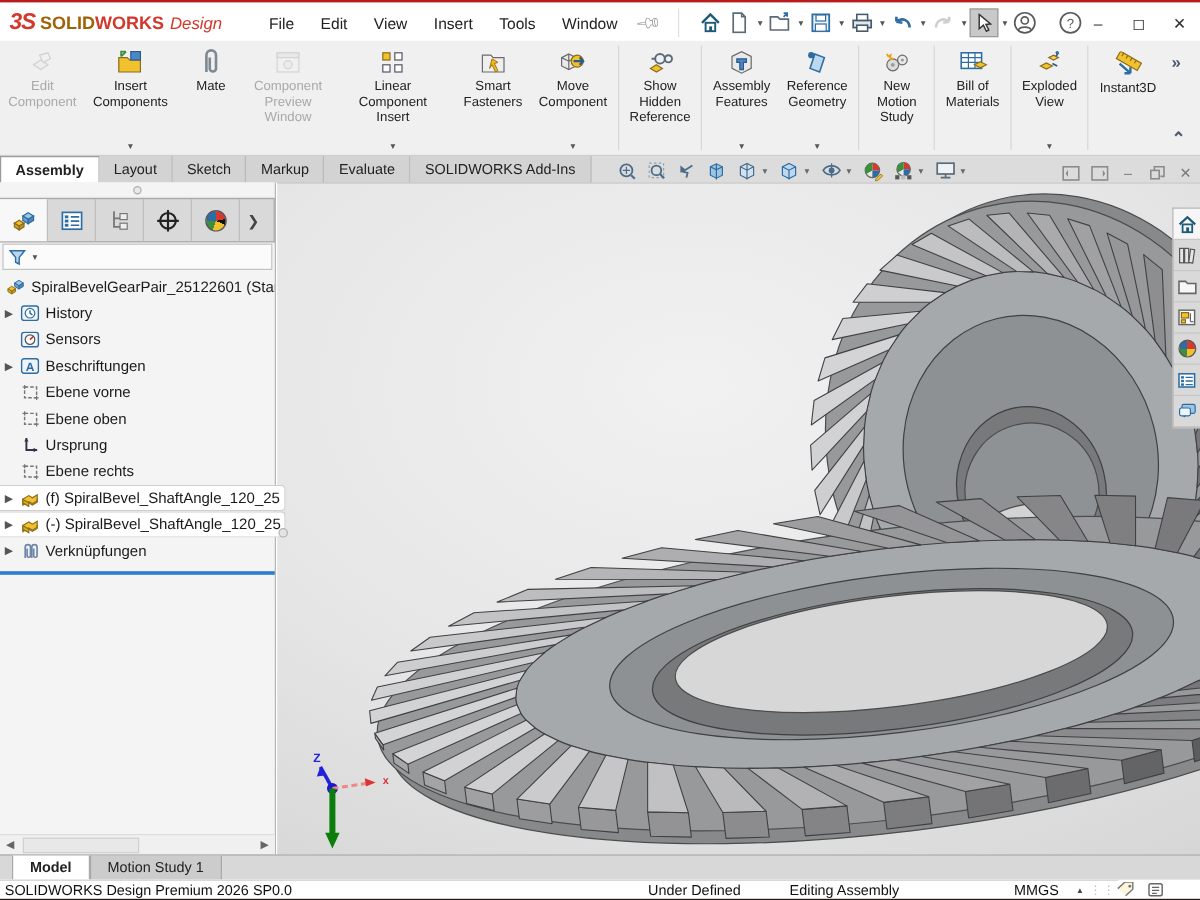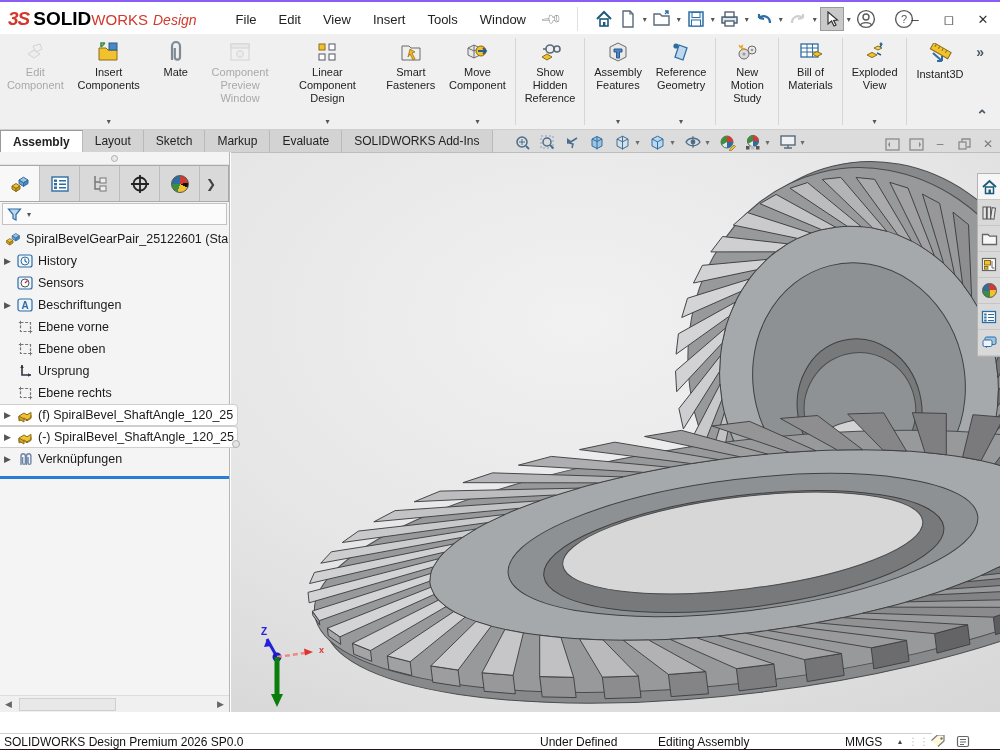--- a/index.html
+++ b/index.html
@@ -1,27 +1,27 @@
 <!DOCTYPE html>
 <html><head>
 <meta charset="utf-8">
 <style>
   * { margin:0; padding:0; box-sizing:border-box; }
   html,body { width:1000px; height:750px; overflow:hidden;
     font-family:"Liberation Sans", sans-serif; background:#fff; }
   .app { position:absolute; top:0; left:0; width:1000px; height:750px;
-    border-top:2px solid #8b5cf6; background:#fff; }
+    border-top:2px solid #b91c1c; background:#fff; }
 
   
   .titlebar { position:absolute; top:2px; left:0; width:1000px; height:30px;
     background:#ffffff; display:flex; align-items:center; }
   .logo { display:flex; align-items:baseline; margin-left:8px; white-space:nowrap; }
   .logo-mark { font-weight:bold; font-style:italic; font-size:19px; color:#d2382c; letter-spacing:-1px; }
-  .logo-solid { font-weight:bold; font-size:19px; color:#000000; margin-left:4px; }
-  .logo-works { font-weight:normal; font-size:15px; color:#d2382c; }
+  .logo-solid { font-weight:bold; font-size:15px; color:#a16207; margin-left:4px; }
+  .logo-works { font-weight:bold; font-size:15px; color:#d2382c; }
   .logo-design { font-style:italic; font-size:14px; color:#d2382c; margin-left:5px; }
   .menus { display:flex; margin-left:28px;justify-content:space-between; }
   .menu-item { font-size:13px; color:#222; padding:4px 11px; cursor:default; }
   .pin { color:#8a8a8a; font-size:14px; margin:0 6px; transform:rotate(40deg); }
   .qt { display:flex; align-items:center; margin-left:10px; border-left:1px solid #e0e0e0; padding-left:14px; }
   .qbtn { width:24px; height:24px; display:flex; align-items:center; justify-content:center; }
   .qbtn svg { display:block; }
   .qcaret { font-size:8px; color:#555; width:10px; text-align:center; }
   .qsel { background:#c9c9c9; border:1px solid #9a9a9a; }
   .winbtns { position:absolute; right:0; top:0; height:30px; display:flex; }
@@ -266,21 +266,21 @@
     <div class="rbtn">
       <div class="ricon">
           <svg width="22" height="22" viewBox="0 0 22 22">
             <rect x="3" y="3" width="6" height="6" fill="#f2c12e" stroke="#8a6d1a"></rect>
             <rect x="13" y="3" width="6" height="6" fill="#fff" stroke="#556"></rect>
             <rect x="3" y="13" width="6" height="6" fill="#fff" stroke="#556"></rect>
             <rect x="13" y="13" width="6" height="6" fill="#fff" stroke="#556"></rect>
           </svg>
         </div>
       <div class="rlabel">Linear Component
-Design</div>
+Insert</div>
       <div class="rcaret">▾</div>
     </div>
     <div class="rbtn">
       <div class="ricon">
           <svg width="22" height="22" viewBox="0 0 22 22">
             <path d="M2 19 V5 H9 L11 7 H20 V19 Z" fill="#efefef" stroke="#6a6a6a"></path>
             <path d="M10 8 l5 3 -3 1 3 6 -2 1 -3 -6 -2 3 Z" fill="#f5b51e" stroke="#9a7310" stroke-width="0.8"></path>
           </svg>
         </div>
       <div class="rlabel">Smart
@@ -855,20 +855,24 @@
             <svg width="17" height="15" viewBox="0 0 17 15">
               <rect x="4" y="2" width="11" height="7.5" rx="1.5" fill="#9fc4e0" stroke="#2d6da3"></rect>
               <path d="M7 9.5 l-1.5 3 3 -3" fill="#9fc4e0" stroke="#2d6da3"></path>
               <rect x="2" y="5" width="9" height="6.5" rx="1.5" fill="#eef4fa" stroke="#2d6da3"></rect>
             </svg>
           </div>
       </div>
     </div>
   </div>
 
+  <div class="doctabs">
+    <div class="dtab active">Model</div>
+    <div class="dtab">Motion Study 1</div>
+  </div>
 
   <div class="statusbar">
     <span class="sb-left">SOLIDWORKS Design Premium 2026 SP0.0</span>
     <span class="sb-state">Under Defined</span>
     <span class="sb-mode">Editing Assembly</span>
     <span class="sb-units">MMGS</span>
     <span class="sb-caret">▴</span>
     <span class="sb-icons">
       <svg width="16" height="13" viewBox="0 0 16 13">
           <path d="M1.5 7 L7.5 1.5 H14 V7.5 L8 13" fill="#fdf6d8" stroke="#777" stroke-width="1.2" transform="translate(0,-1.5)"></path>

